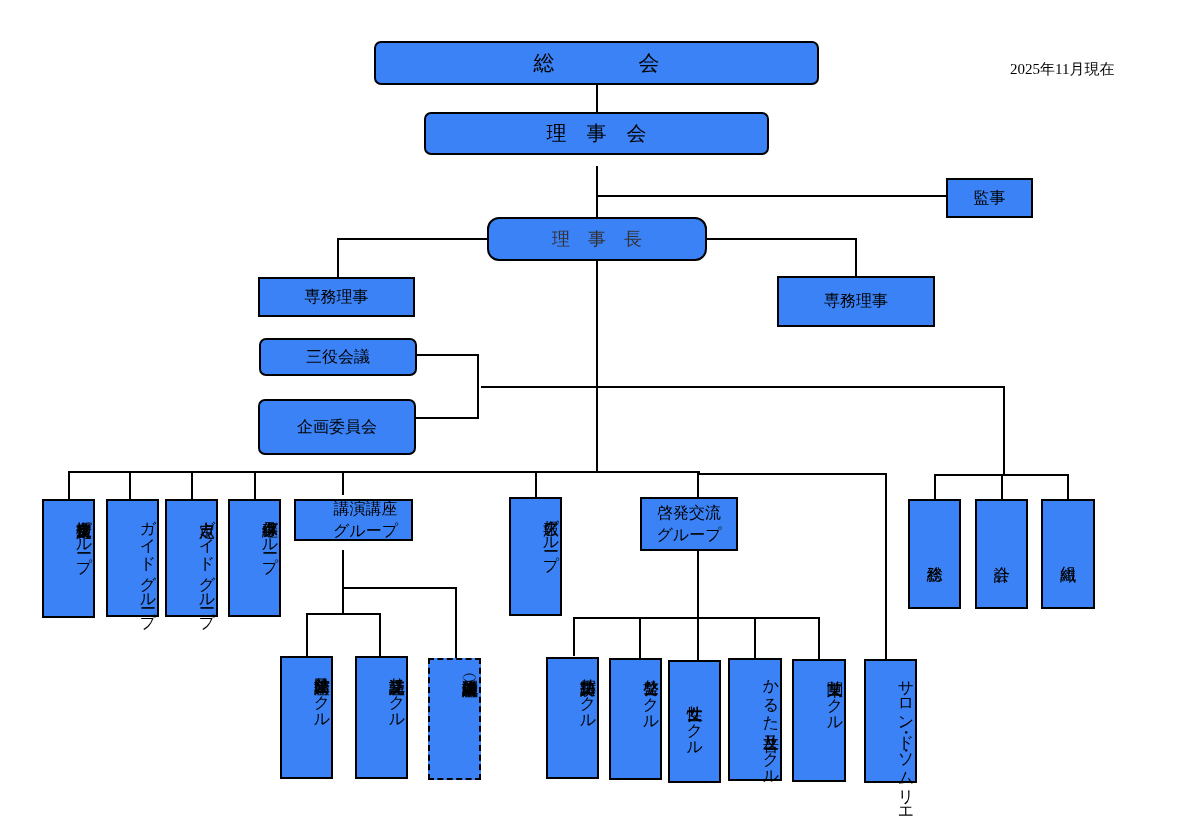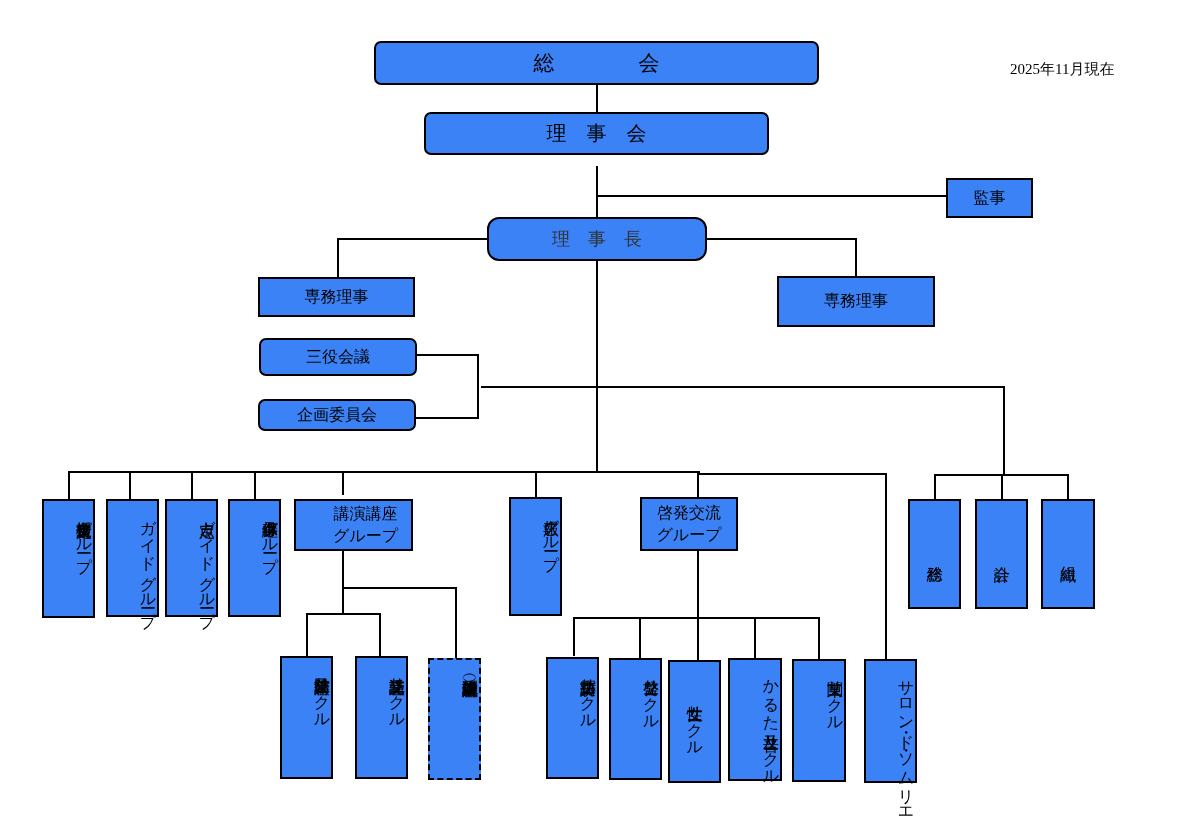--- a/index.html
+++ b/index.html
@@ -73,41 +73,41 @@
 </div>
 <div class="box" style="left:258px;top:277px;width:157px;height:40px;">
   <span>専務理事</span>
 </div>
 <div class="box" style="left:777px;top:276px;width:158px;height:51px;">
   <span>専務理事</span>
 </div>
 <div class="box rounded" style="left:259px;top:338px;width:158px;height:38px;">
   <span>三役会議</span>
 </div>
-<div class="box rounded" style="left:258px;top:399px;width:158px;height:32px;">
+<div class="box rounded" style="left:258px;top:399px;width:158px;height:56px;">
   <span>企画委員会</span>
 </div>
 
 <div class="box vert" style="left:42px;top:499px;width:53px;height:119px;">
   <span>奈良検定支援</span>
     <span>グループ</span>
 </div>
 <div class="box vert" style="left:106px;top:499px;width:53px;height:118px;">
   <span>ガイド</span>
     <span>グループ</span>
 </div>
 <div class="box vert" style="left:165px;top:499px;width:53px;height:118px;">
   <span>定点ガイド</span>
     <span>グループ</span>
 </div>
 <div class="box vert" style="left:228px;top:499px;width:53px;height:118px;">
   <span>保存継承</span>
     <span>グループ</span>
 </div>
-<div class="box h2" style="left:294px;top:499px;width:119px;height:52px;padding-left:24px;">
+<div class="box h2" style="left:294px;top:499px;width:119px;height:42px;padding-left:24px;">
   <span>講演講座</span>
     <span>グループ</span>
 </div>
 <div class="box vert" style="left:509px;top:497px;width:53px;height:119px;">
   <span>広報</span>
     <span>グループ</span>
 </div>
 <div class="box h2" style="left:640px;top:497px;width:98px;height:54px;">
   <span>啓発交流</span>
     <span>グループ</span>

